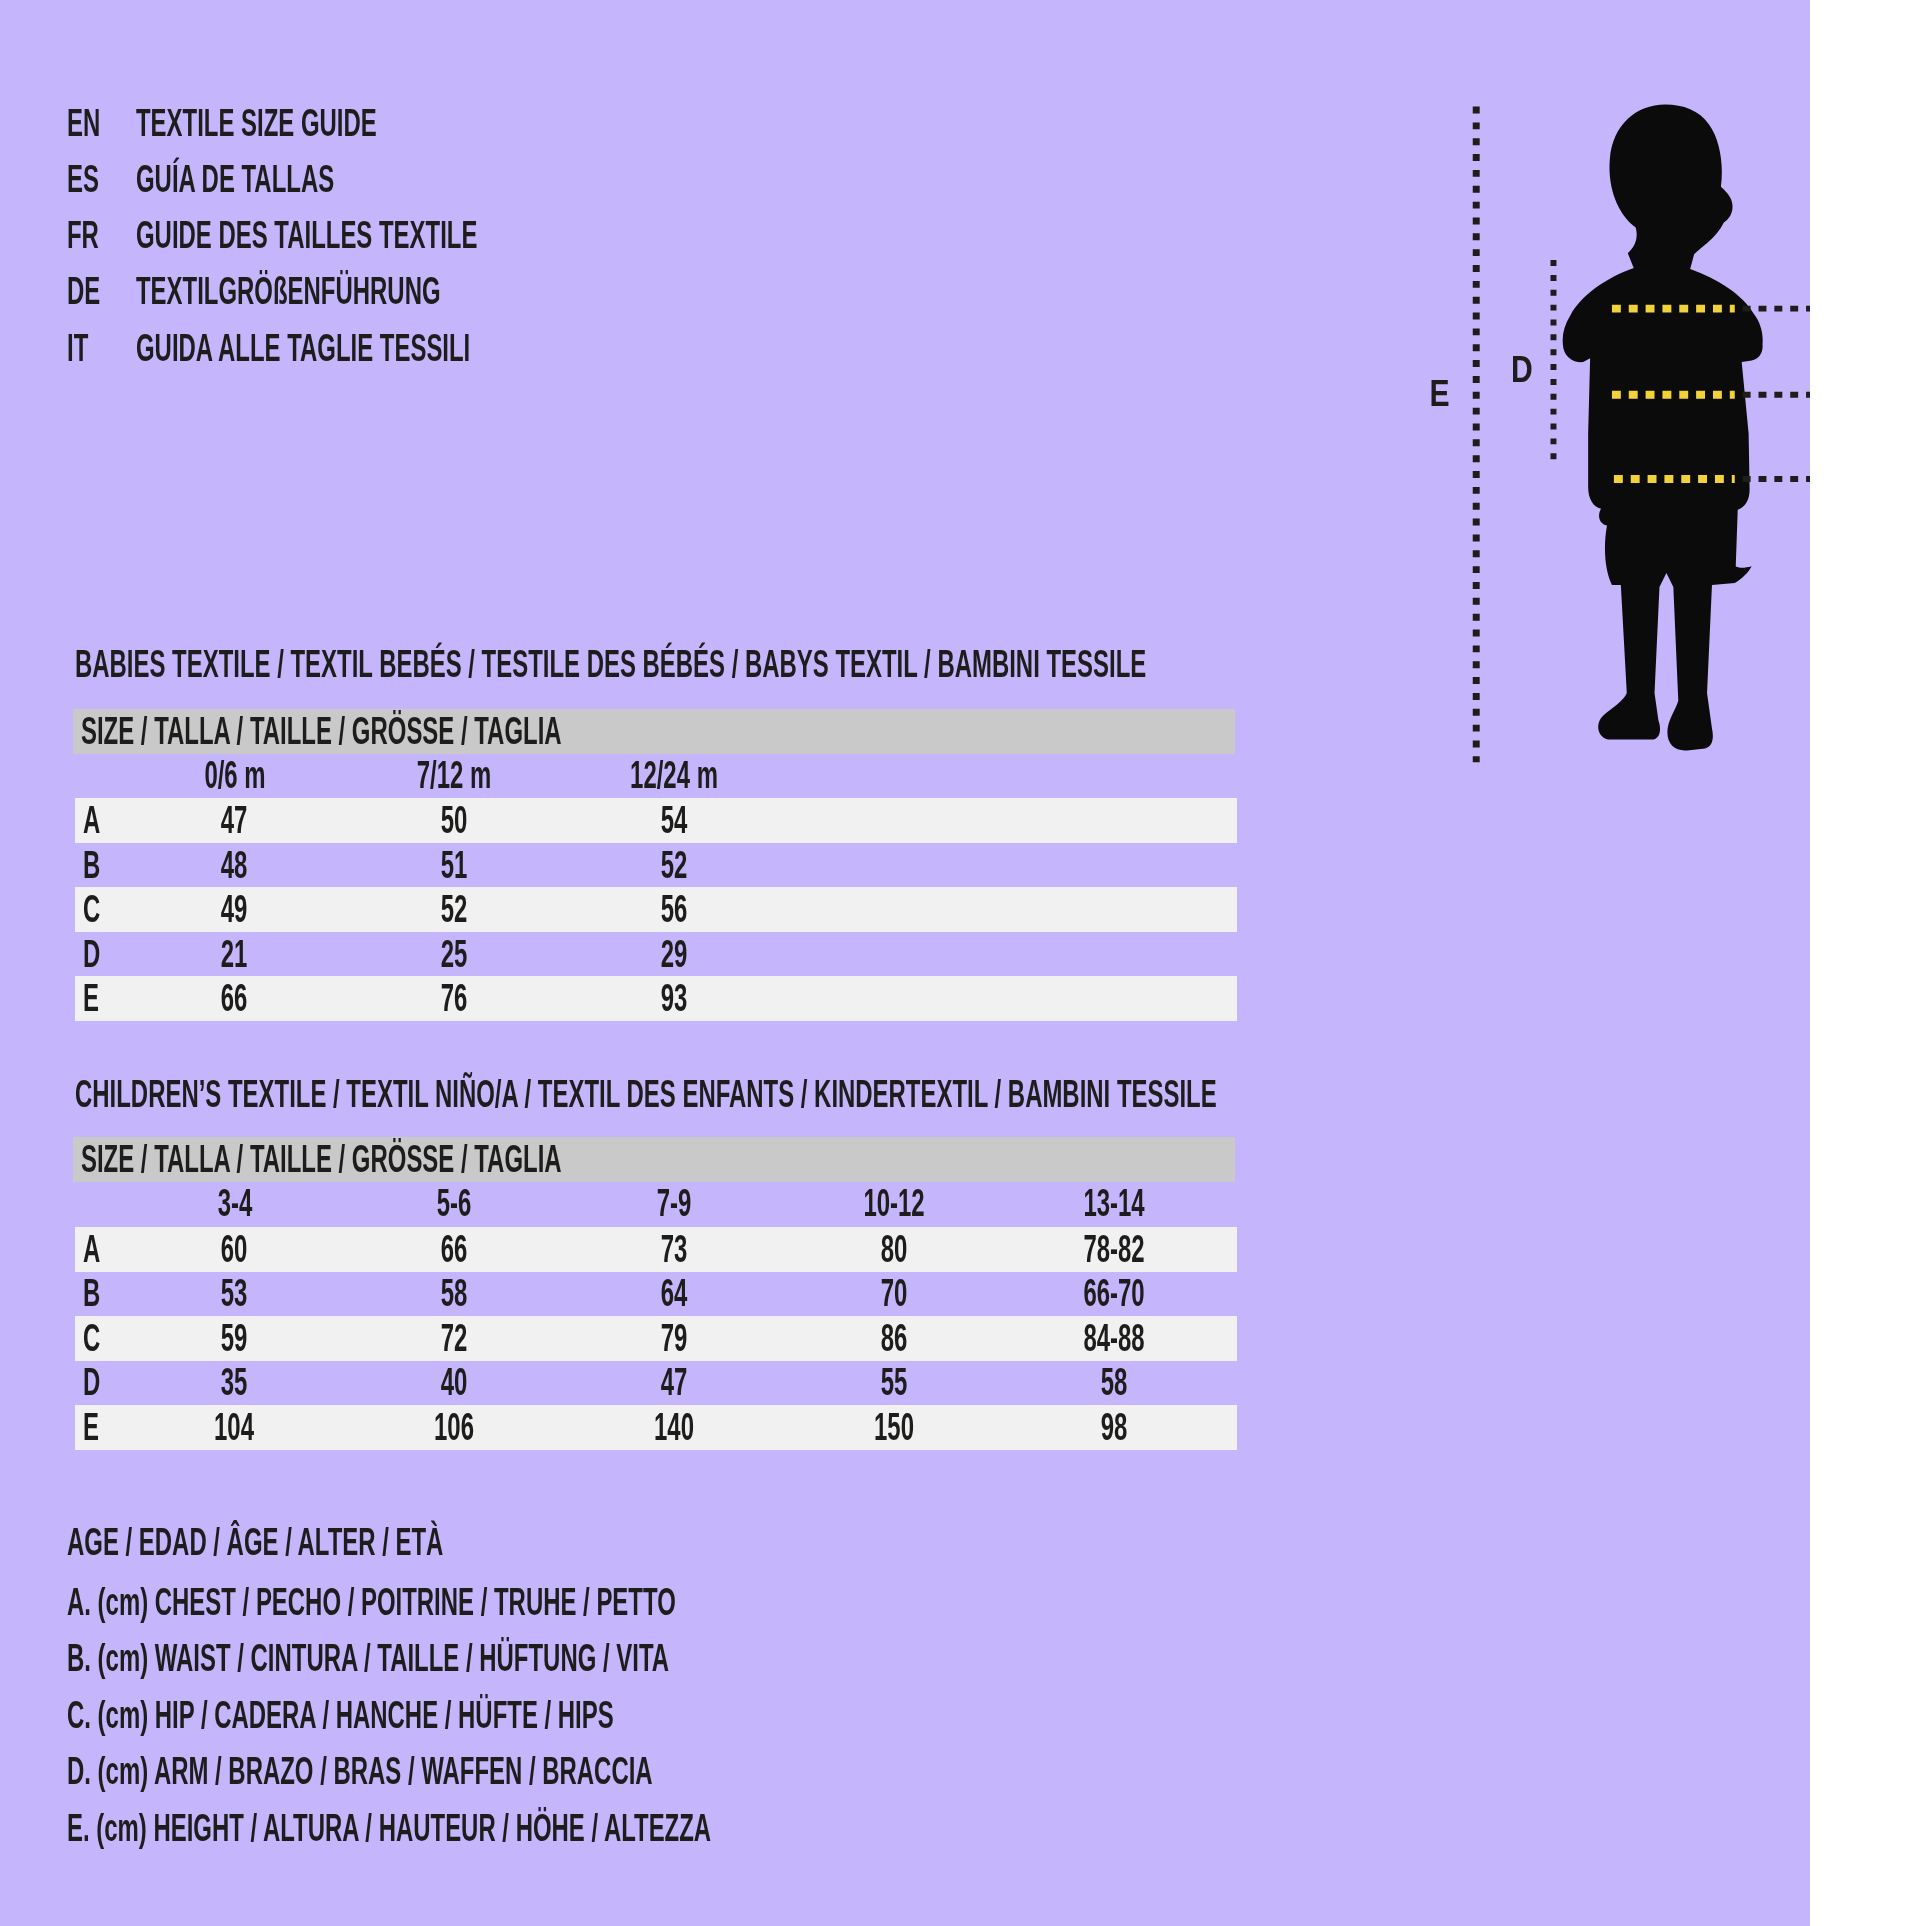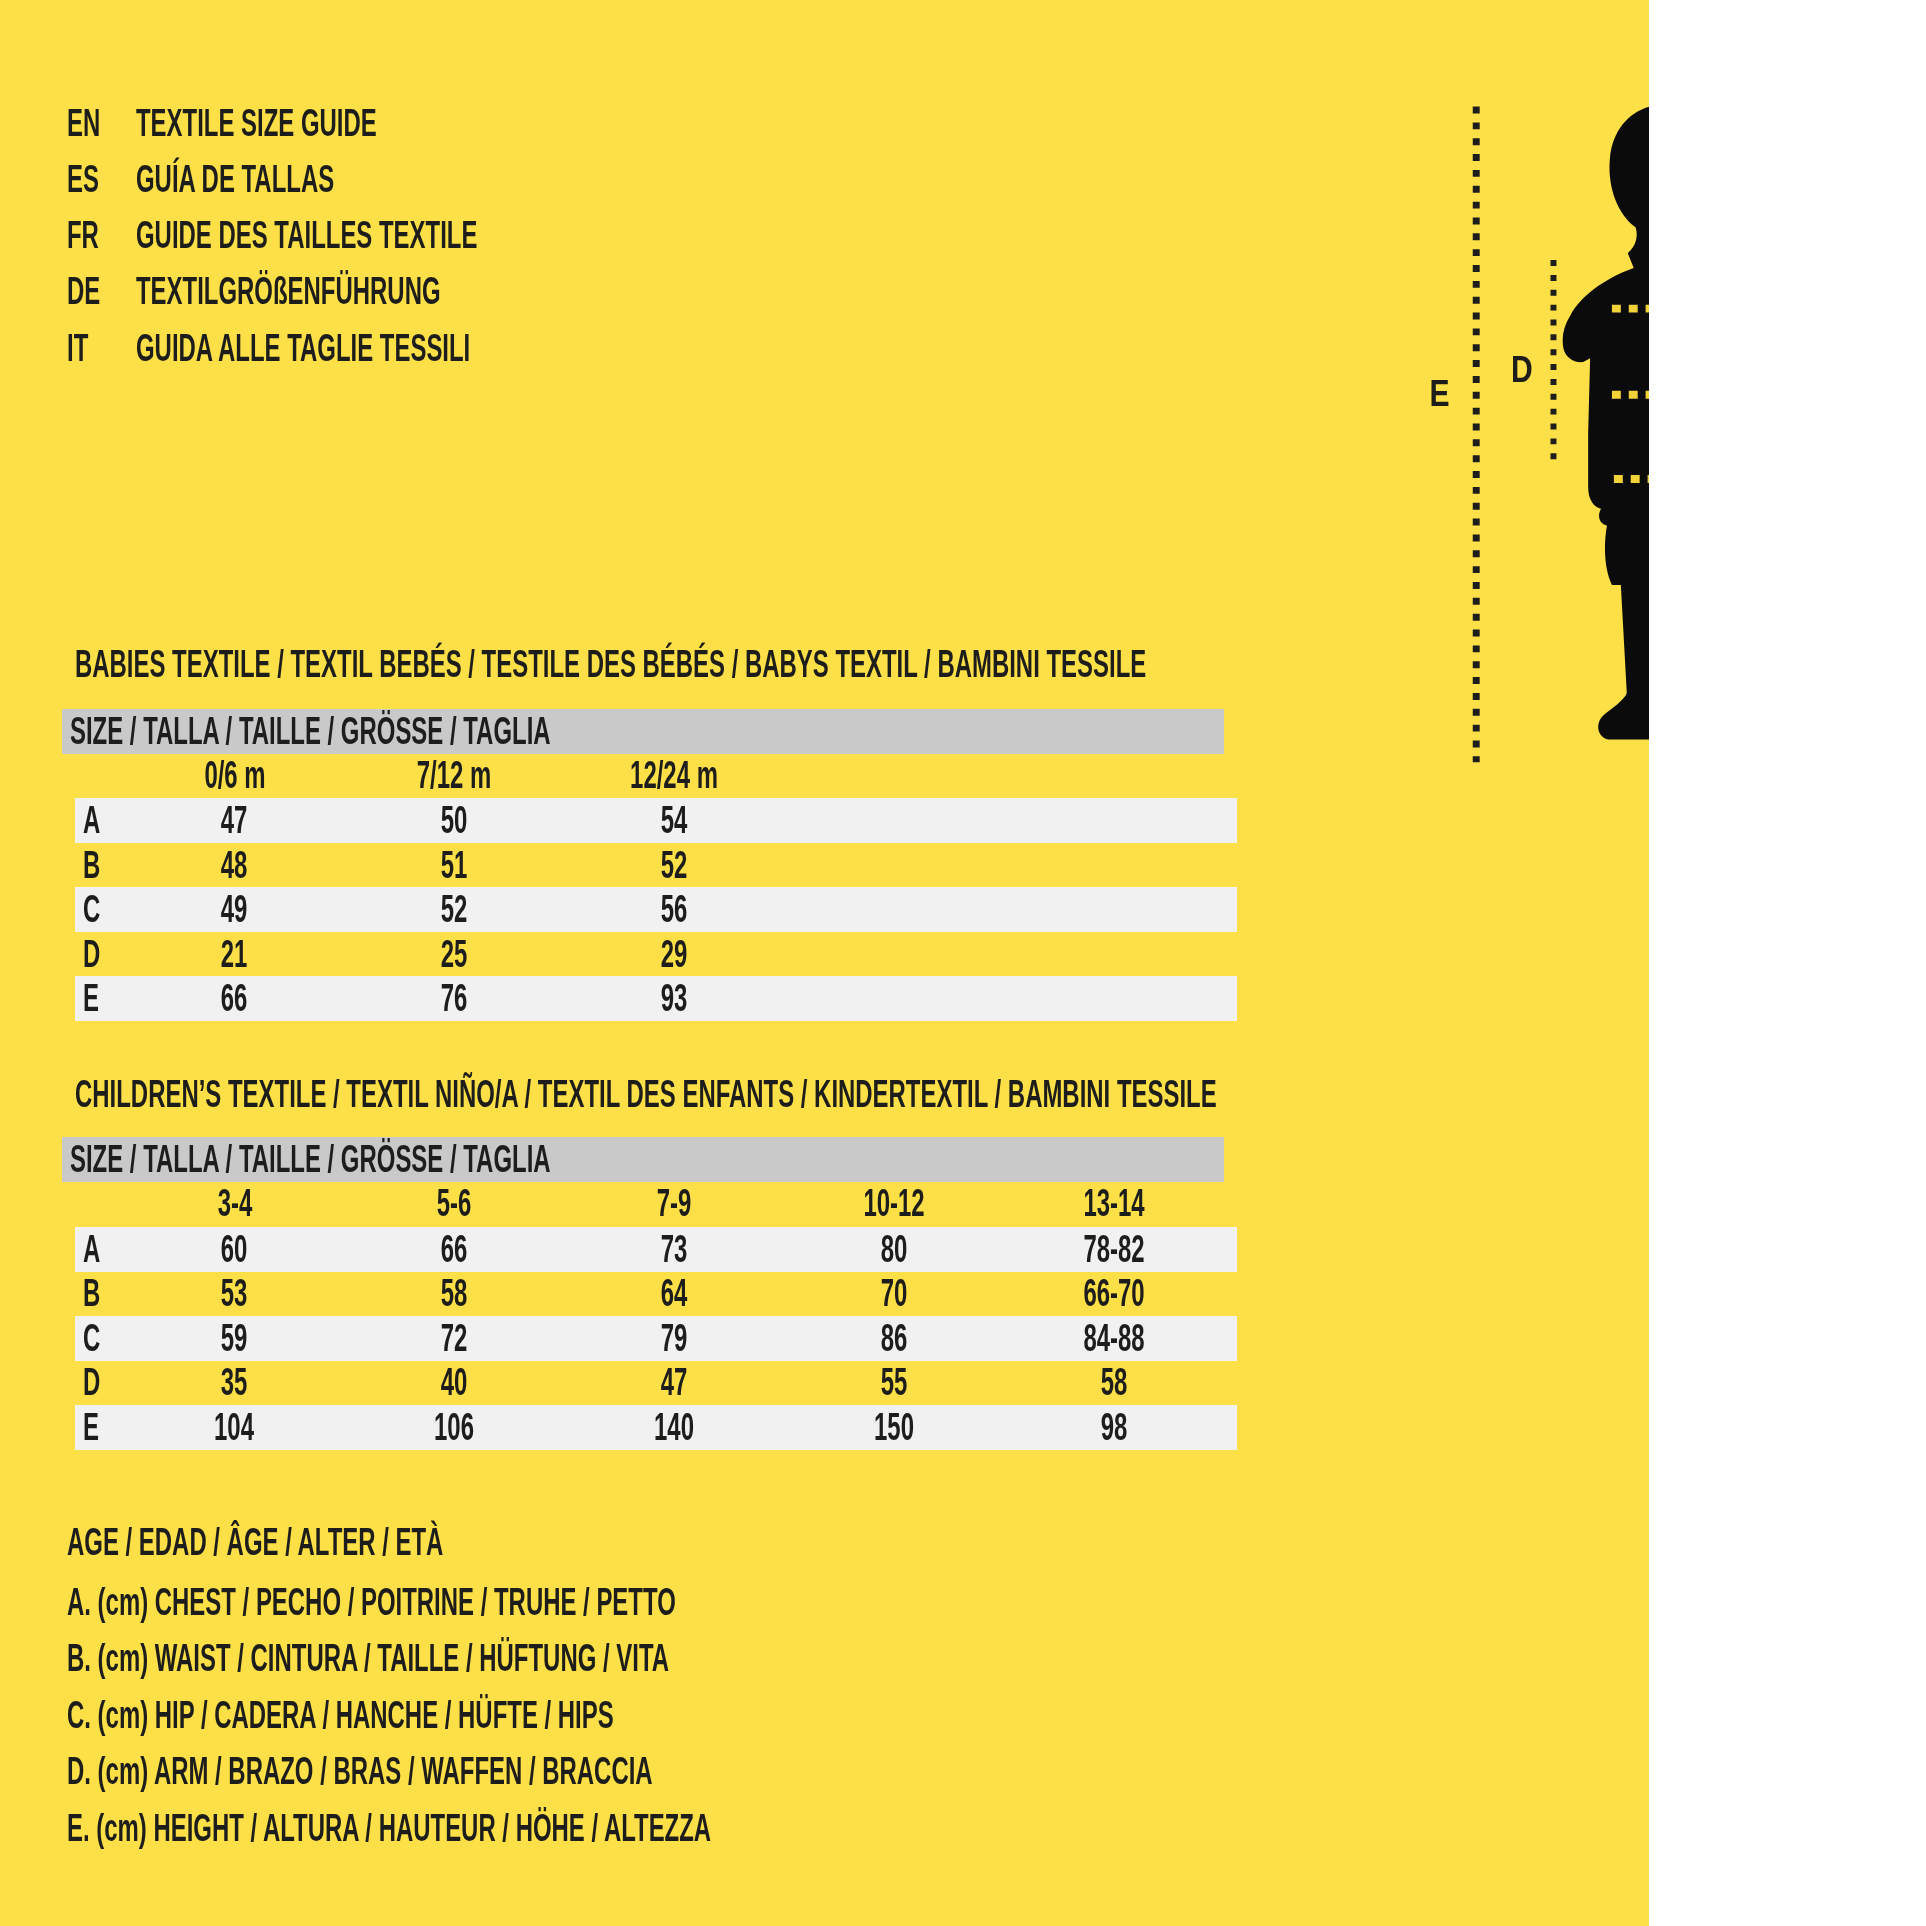--- a/index.html
+++ b/index.html
@@ -1,35 +1,35 @@
 <!DOCTYPE html>
 <html><head>
 <meta charset="utf-8">
 <style>
   html,body { margin:0; padding:0; background:#ffffff; }
   .canvas {
-    position:relative; width:1649px; height:1927px; background:#fde047;
+    position:relative; width:1810px; height:1927px; background:#c4b5fd;
     font-family:"Liberation Sans","DejaVu Sans",sans-serif; color:#1d1d1b; overflow:hidden;
   }
   
   .cx {
     position:absolute; height:40px; line-height:40px; font-size:38px; font-weight:700;
     transform:scaleX(0.63); transform-origin:0 50%; white-space:nowrap;
   }
   
   .cc {
     position:absolute; height:45px; line-height:45px; font-size:38px; font-weight:700;
     transform:scaleX(0.63) translateX(-50%); transform-origin:0 50%; white-space:nowrap;
   }
   
   .rl {
     position:absolute; left:8px; height:45px; line-height:45px; font-size:38px; font-weight:700;
     transform:scaleX(0.63); transform-origin:0 50%; white-space:nowrap;
   }
-  .bar  { position:absolute; left:62px; width:1162px; height:45px; background:#c9c9ca; }
+  .bar  { position:absolute; left:73px; width:1162px; height:45px; background:#c9c9ca; }
   .trow { position:absolute; left:75px; width:1162px; height:45px; }
   .stripe { background:#f1f1f2; }
   .figure { position:absolute; left:1386px; top:59px; width:541px; height:733px; }
   svg text { font-family:"Liberation Sans","DejaVu Sans",sans-serif; font-weight:700; font-size:38px; fill:#1d1d1b; }
 </style>
 </head>
 <body>
 
 <div class="canvas">
 

